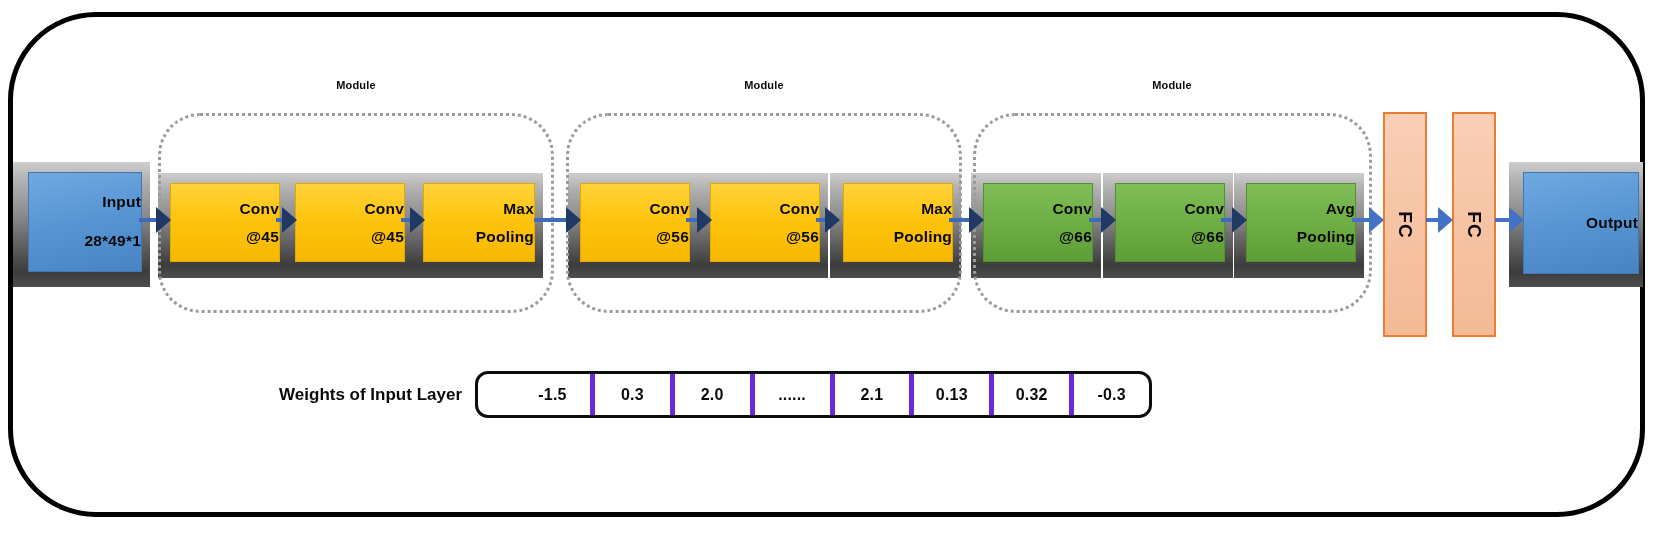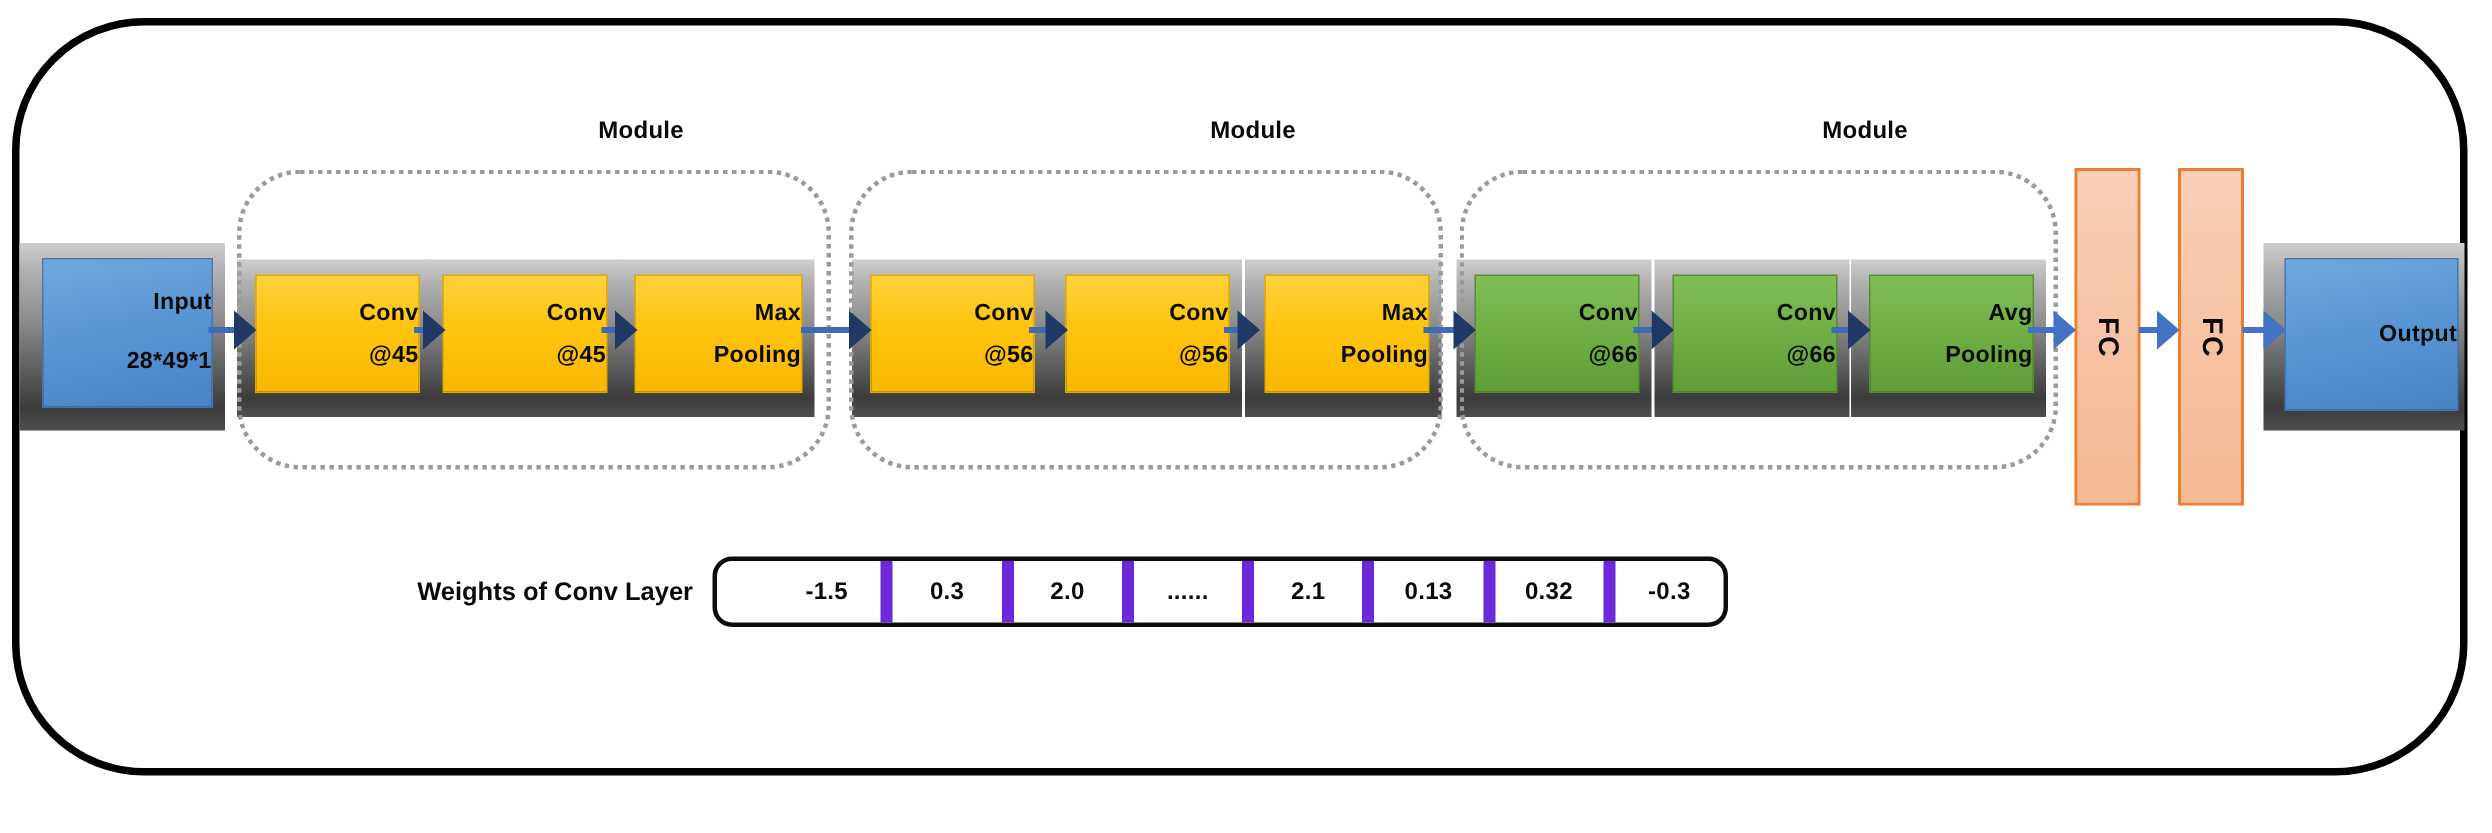--- a/index.html
+++ b/index.html
@@ -23,21 +23,21 @@
   }
   .node.gold{background:linear-gradient(180deg,#ffd23b 0%,#fec40e 45%,#f8b800 100%);border:1px solid #e4a900;}
   .node.green{background:linear-gradient(180deg,#81be58 0%,#6eae44 50%,#5f9e37 100%);border:1px solid #55902f;}
   .node.blue{background:linear-gradient(168deg,#6fa9e0 0%,#5895d3 48%,#4884c5 100%);border:1px solid #3f78b4;}
   .node.io{justify-content:space-evenly;line-height:1.2;}
   
   .module-box{
     position:absolute;z-index:3;border:3px dotted #9b9b9b;border-radius:42px;box-sizing:border-box;background:transparent;
   }
   .module-label{
-    position:absolute;top:79px;height:22px;z-index:3;text-align:right;font-size:16px;letter-spacing:.2px;
+    position:absolute;top:79px;height:22px;z-index:3;text-align:center;font-size:11px;letter-spacing:.2px;
   }
   
   .arrow{position:absolute;top:202px;height:36px;z-index:4;}
   .arrow::before{
     content:'';position:absolute;left:0;right:13px;top:16px;height:3.5px;background:#3f6ab5;
   }
   .arrow::after{
     content:'';position:absolute;right:0;top:5px;width:0;height:0;
     border-left:15px solid #1F3864;border-top:13px solid transparent;border-bottom:13px solid transparent;
   }
@@ -55,21 +55,21 @@
     position:absolute;left:250px;top:371px;width:212px;height:47px;z-index:2;
     display:flex;align-items:center;justify-content:flex-end;font-size:17px;
   }
   .weights-table{
     position:absolute;left:475px;top:371px;width:677px;height:47px;z-index:2;
     display:flex;border:3.5px solid #0d0d0d;border-radius:13px;box-sizing:border-box;background:#fff;padding-left:37px;
   }
   .wcell{
     flex:1;display:flex;align-items:center;justify-content:center;font-size:16px;letter-spacing:.2px;
   }
-  .wcell + .wcell{border-left:8px solid #6d28d9;}
+  .wcell + .wcell{border-left:5px solid #6d28d9;}
 </style>
 </head>
 <body>
 
 <div class="stage">
   <div class="outer-border"></div>
 
   <div class="frame" style="left:13px;top:162px;width:137px;height:125px"></div>
   <div class="node blue io" style="left:28px;top:172px;width:112px;height:98px">
     <span>Input</span>
@@ -151,21 +151,21 @@
   <div class="arrow" style="left:534px;width:47px"></div>
   <div class="arrow" style="left:686px;width:26px"></div>
   <div class="arrow" style="left:816px;width:24px"></div>
   <div class="arrow" style="left:949px;width:35px"></div>
   <div class="arrow" style="left:1089px;width:27px"></div>
   <div class="arrow" style="left:1221px;width:26px"></div>
   <div class="arrow blue" style="left:1352px;width:32px"></div>
   <div class="arrow blue" style="left:1426px;width:27px"></div>
   <div class="arrow blue" style="left:1495px;width:29px"></div>
 
-  <div class="weights-label">Weights of Conv Layer</div>
+  <div class="weights-label">Weights of Input Layer</div>
   <div class="weights-table">
     <div class="wcell">-1.5</div>
     <div class="wcell">0.3</div>
     <div class="wcell">2.0</div>
     <div class="wcell">......</div>
     <div class="wcell">2.1</div>
     <div class="wcell">0.13</div>
     <div class="wcell">0.32</div>
     <div class="wcell">-0.3</div>
   </div>

